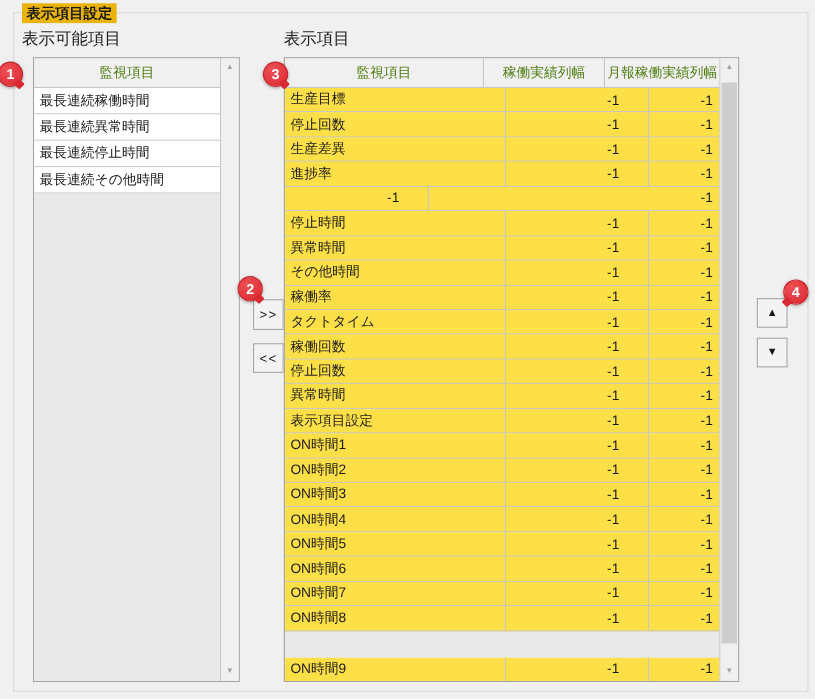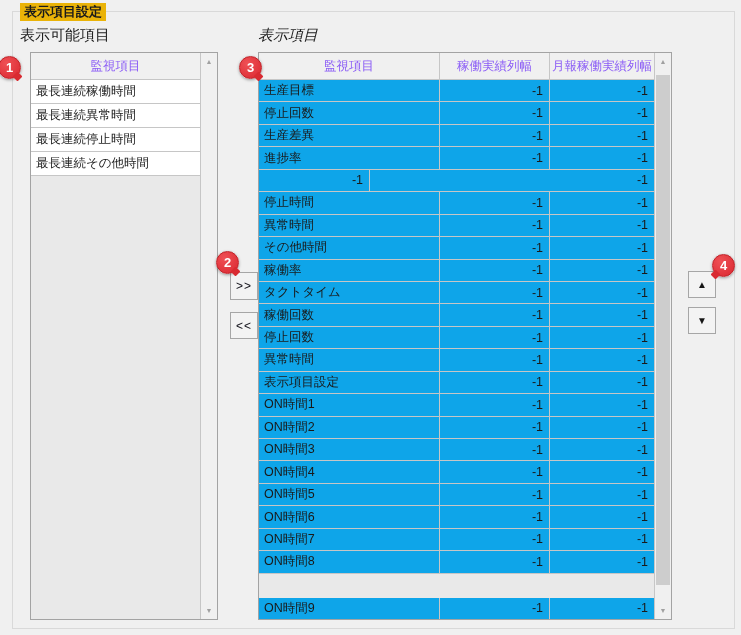--- a/index.html
+++ b/index.html
@@ -18,21 +18,21 @@
     border: 1px solid #d9d9d9;
   }
   .group-title {
     position: absolute; left: 7px; top: -9px;
     background: #eab308; padding: 0 4px;
     font-size: 13px; white-space: nowrap; font-weight: bold;
   }
 
   .section-label { position: absolute; font-size: 15px; white-space: nowrap; }
   .label-available { left: 20px; top: 26px; }
-  .label-selected  { left: 258px; top: 26px; font-style: italic; }
+  .label-selected  { left: 258px; top: 26px; }
 
   
   .grid-table {
     position: absolute; top: 52px;
     border: 1px solid #a3a3a3;
     background: #e9e9e9;
     display: flex;
   }
   .tbl-available { left: 30px; width: 188px; height: 568px; }
   .tbl-selected  { left: 258px; width: 414px; height: 568px; }
@@ -41,40 +41,40 @@
     flex: 1; display: flex; flex-direction: column;
     border-right: 1px solid #c6c6c6; overflow: hidden;
   }
   .hdr-row {
     height: 27px; flex: 0 0 27px; background: #f0f0f0;
     border-bottom: 1px solid #c6c6c6;
     display: flex; align-items: center;
   }
   .hdr-cell {
     height: 100%; display: flex; align-items: center; justify-content: center;
-    font-size: 12.5px; color: #8b5cf6;
+    font-size: 12.5px; color: #4d7c0f;
   }
   .col-name { width: 180px; }
   .col-w1   { width: 110px; }
   .col-w2   { flex: 1; }
   .hdr-cell + .hdr-cell { border-left: 1px solid #c6c6c6; }
 
   
   .avail-rows { display: flex; flex-direction: column; border-radius: 10px; }
   .avail-row {
     height: 24px; flex: 0 0 24px; background: #ffffff;
     border-bottom: 1px solid #c6c6c6;
     display: flex; align-items: center;
     padding-left: 5px; font-size: 12.5px; white-space: nowrap;
   }
   .avail-filler { flex: 1; background: #e9e9e9; }
 
   
   .sel-rows { flex: 1; display: flex; flex-direction: column; }
-  .sel-row { flex: 1; display: flex; background: #0ea5e9; border-bottom: 1px solid #c6c6c6; }
+  .sel-row { flex: 1; display: flex; background: #fde047; border-bottom: 1px solid #c6c6c6; gap: 20px; }
   .sel-row:last-child { border-bottom: none; margin-top: 24px; }
   .sel-cell {
     display: flex; align-items: center;
     font-size: 12.5px; white-space: nowrap; overflow: hidden;
     padding: 0 5px;
   }
   .sel-cell + .sel-cell { border-left: 1px solid #c6c6c6; }
   .sel-cell.num { justify-content: flex-end; padding-right: 6px; }
 
   

